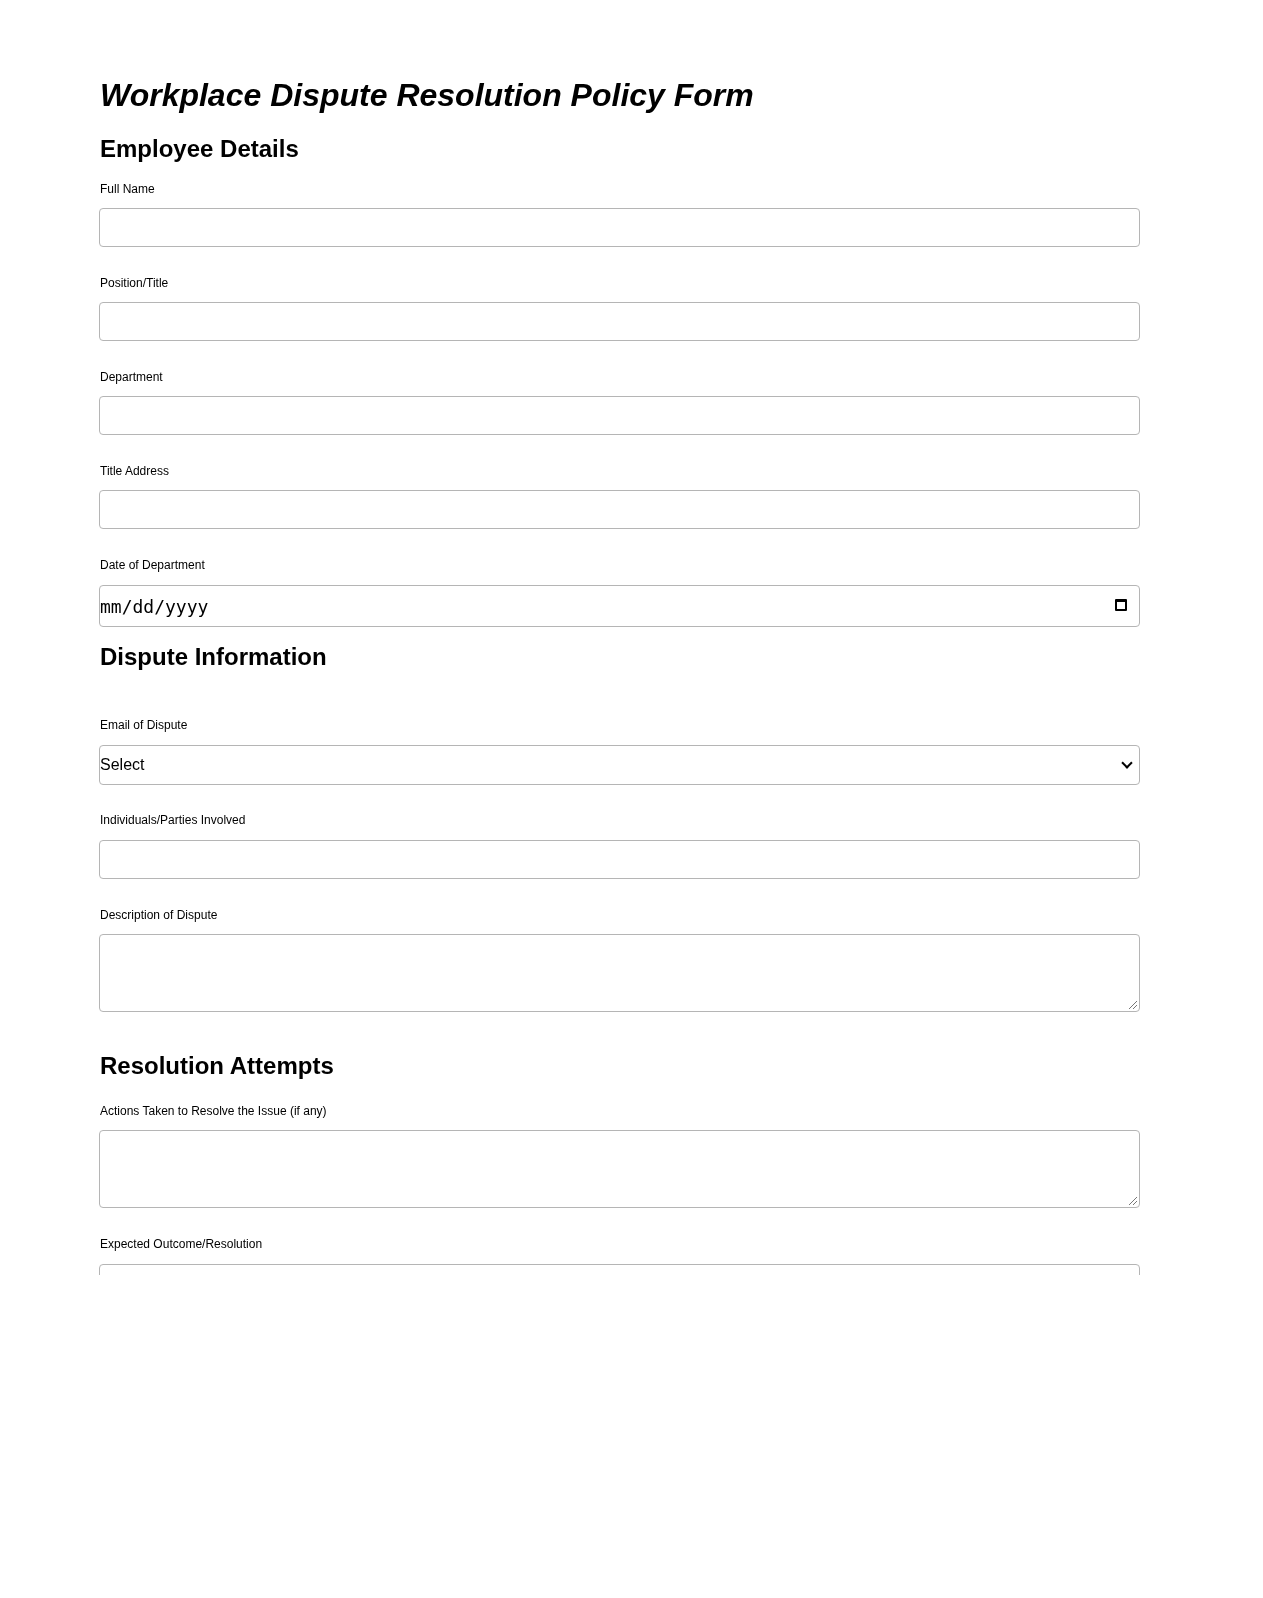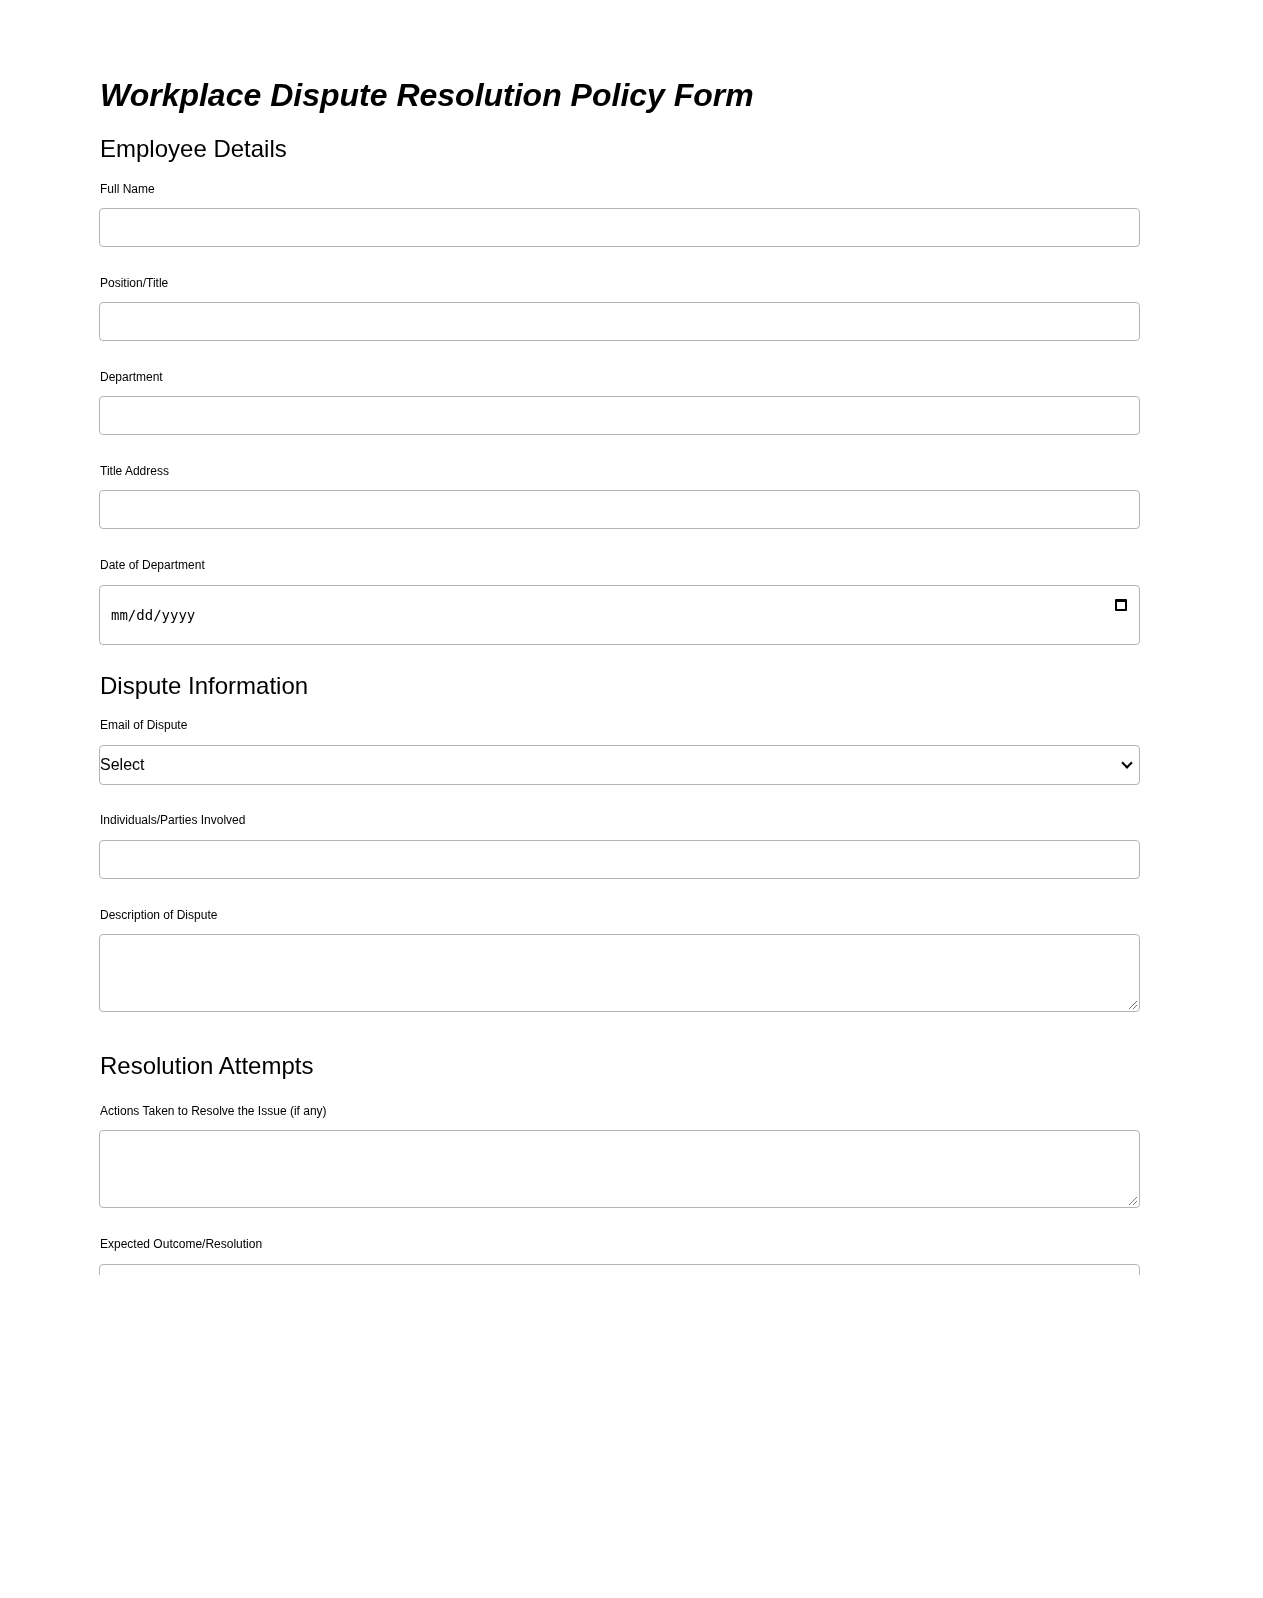--- a/index.html
+++ b/index.html
@@ -1,24 +1,24 @@
 <!DOCTYPE html>
 <html><head>
 <meta charset="utf-8">
 <style>
   html, body { margin:0; padding:0; background:#ffffff; }
   body { width:1263px; height:1598px; position:relative; font-family:"Liberation Sans", sans-serif; color:#000; }
   .viewport { position:absolute; left:0; top:0; width:1263px; height:1275px; overflow:hidden; }
   .container { position:absolute; left:99px; top:0; width:1041px; }
   h1 { font-size:32px; font-weight:bold; margin:0; position:absolute; top:77px; left:1px; white-space:nowrap;font-style:italic; }
-  h2 { font-size:24px; font-weight:normal; margin:0; position:absolute; left:1px; white-space:nowrap; }
+  h2 { font-size:24px; font-weight:bold; margin:0; position:absolute; left:1px; white-space:nowrap; }
   label { font-size:12px; position:absolute; left:1px; white-space:nowrap; }
   .field { position:absolute; left:0; width:1041px; box-sizing:border-box; border:1px solid #b5b5b5; border-radius:4px; background:#fff; }
   .text { height:39px; }
-  .date { height:60px; font-family:"DejaVu Sans Mono", monospace; font-size:14px; padding-left:11px; display:flex; align-items:center; }
+  .date { height:42px; font-family:"DejaVu Sans Mono", monospace; font-size:18px; display:flex; align-items:center; }
   .date .cal { position:absolute; right:12px; top:13px; width:12px; height:12px; border:2px solid #000; border-top-width:3px; box-sizing:border-box; border-radius:1px; }
   .select { height:40px; font-size:16px; padding-left:0; display:flex; align-items:center; }
   .select .chev { position:absolute; right:8px; top:13px; width:6px; height:6px; border-right:2px solid #000; border-bottom:2px solid #000; transform:rotate(45deg); }
   .area { height:78px; }
   .area .grip { position:absolute; right:2px; bottom:2px; width:8px; height:8px;
     background:linear-gradient(135deg, transparent 45%, #777 46%, #777 52%, transparent 53%, transparent 70%, #777 71%, #777 77%, transparent 78%); }
 </style>
 </head>
 <body>
 
@@ -39,21 +39,21 @@
 
     <label style="top:464px">Title Address</label>
     <div class="field text" style="top:490px"></div>
 
     <label style="top:558px">Date of Department</label>
     <div class="field date" style="top:585px">
       <span>mm/dd/yyyy</span>
       <span class="cal"></span>
     </div>
 
-    <h2 style="top:672px">Dispute Information</h2>
+    <h2 style="top:643px">Dispute Information</h2>
 
     <label style="top:718px">Email of Dispute</label>
     <div class="field select" style="top:745px">
       <span>Select</span>
       <span class="chev"></span>
     </div>
 
     <label style="top:813px">Individuals/Parties Involved</label>
     <div class="field text" style="top:840px"></div>
 

